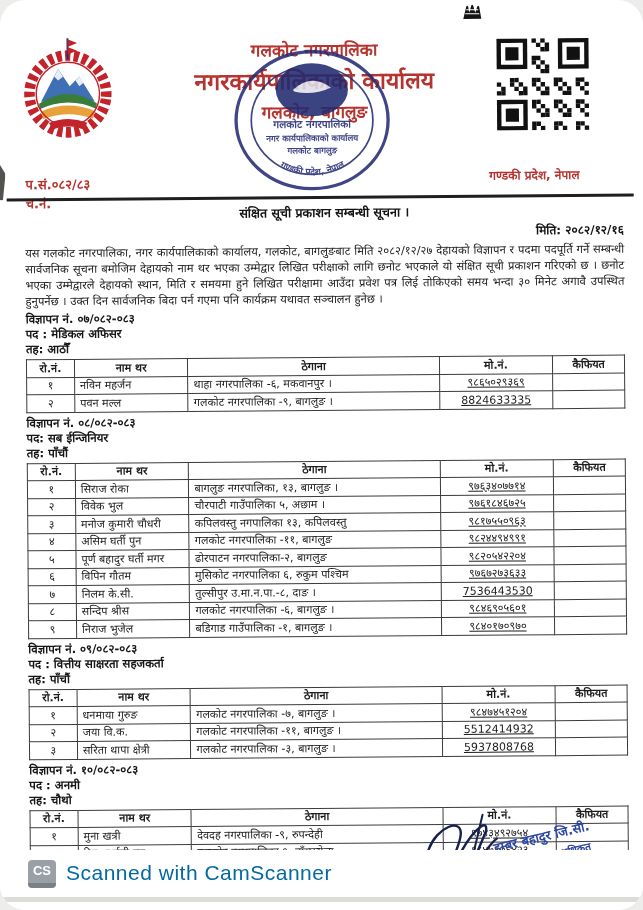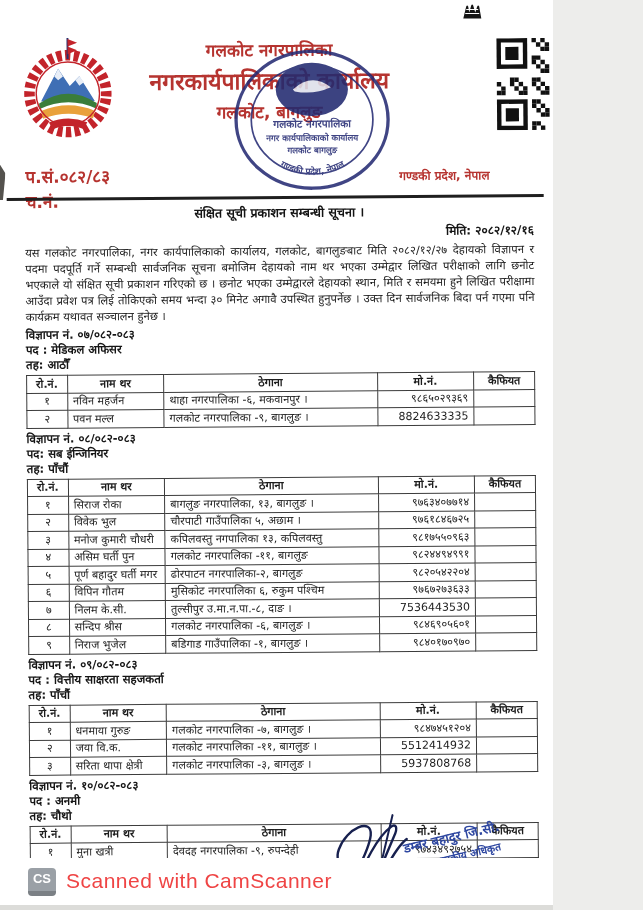--- a/index.html
+++ b/index.html
@@ -1,61 +1,61 @@
 <!DOCTYPE html>
 <html><head>
 <meta charset="utf-8">
 <style>
   html,body{margin:0;padding:0;background:#ededeb;}
-  .page{position:relative;width:553px;height:910px;background:#ffffff;overflow:hidden;
-        font-family:"DejaVu Sans","Liberation Sans",sans-serif;color:#262626;}
+  .page{position:relative;width:643px;height:910px;background:#ffffff;overflow:hidden;
+        font-family:"DejaVu Sans","Liberation Sans",sans-serif;color:#262626;border-radius:25px;}
   .tilt{position:absolute;inset:0;transform:rotate(-0.45deg);transform-origin:50% 40%;}
 
   
   .emblem{position:absolute;left:22px;top:32px;width:96px;height:120px;}
   .head-center{position:absolute;left:120px;right:130px;top:38px;text-align:center;}
   .muni-title{font-size:17px;font-weight:bold;color:#b63430;line-height:1.5;}
   .office-title{font-size:23px;font-weight:bold;color:#b63430;line-height:1.55;}
   .loc-title{font-size:17px;font-weight:bold;color:#b63430;line-height:1.6;}
   .qr{position:absolute;left:493px;top:40px;width:104px;height:92px;}
   .artifact{position:absolute;left:464px;top:5px;width:22px;height:16px;}
-  .refblock{position:absolute;left:27px;top:163px;font-size:17px;font-weight:bold;color:#b63430;line-height:1.45;}
+  .refblock{position:absolute;left:27px;top:174px;font-size:13px;font-weight:bold;color:#b63430;line-height:1.45;}
   .province{position:absolute;right:62px;top:168px;font-size:12px;font-weight:bold;color:#b63430;}
   .stamp{position:absolute;left:226px;top:46px;width:176px;height:152px;opacity:.88;}
   .divider{position:absolute;left:8px;right:8px;top:196px;height:3px;background:#1f1f1f;}
   .edge-smudge{position:absolute;left:0;top:160px;width:7px;height:38px;background:#54524e;
                clip-path:polygon(0 0,100% 30%,60% 100%,0 100%);}
 
   
   .content{position:absolute;left:26px;right:18px;top:204px;}
   .subject{text-align:center;font-size:12.5px;font-weight:bold;color:#141414;}
   .date{text-align:right;font-size:12px;font-weight:bold;margin-top:2px;color:#141414;}
   .body-par{font-size:11.4px;line-height:16px;text-align:justify;margin-top:3px;color:#1d1d1d;}
   .label{font-size:11.6px;font-weight:bold;line-height:15px;color:#161616;}
   .section{margin-top:3px;}
   table.roster{width:100%;border-collapse:collapse;margin-top:2px;margin-bottom:2px;}
   table.roster th,table.roster td{border:1.4px solid #3c3c3c;font-size:11px;line-height:13.5px;
         padding:1.5px 5px;color:#1d1d1d;}
   table.roster th{font-weight:bold;text-align:center;}
   td.c0{text-align:center;}
   td.c1,td.c2{text-align:left;}
-  td.c3{text-align:right;}
+  td.c3{text-align:center;text-decoration:underline;}
   td.c4{text-align:center;}
 
   
   .sig{position:absolute;right:8px;top:808px;width:228px;height:92px;}
 
   
-  .footer{position:absolute;left:0;right:0;bottom:0;height:52px;background:#fff;}
+  .footer{position:absolute;left:0;right:0;bottom:8px;height:52px;background:#fff;}
   .footer-edge{position:absolute;left:0;right:0;bottom:0;height:5px;background:#dcdcd9;}
   .cs-badge{position:absolute;left:28px;bottom:14px;width:28px;height:28px;background:#9aa0a6;
             border-radius:4px;border-bottom:5px solid #7b8085;box-sizing:border-box;
             color:#fff;font-weight:bold;font-size:13px;text-align:center;line-height:22px;
             font-family:"Liberation Sans",sans-serif;}
-  .cs-text{position:absolute;left:66px;bottom:17px;font-size:21px;color:#ef4444;
+  .cs-text{position:absolute;left:66px;bottom:17px;font-size:21px;color:#0369a1;
            font-family:"Liberation Sans",sans-serif;letter-spacing:.5px;}
 
   .stamp-text{fill:#262c74;font-weight:bold;}
 </style>
 </head>
 <body>
 
 <div class="page">
   <div class="tilt">
 

